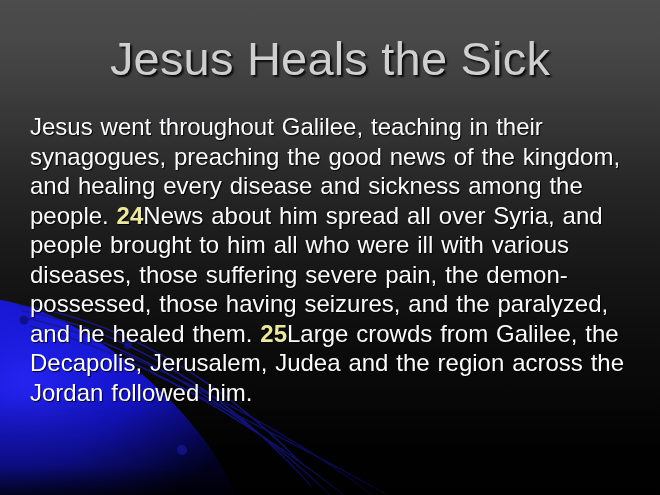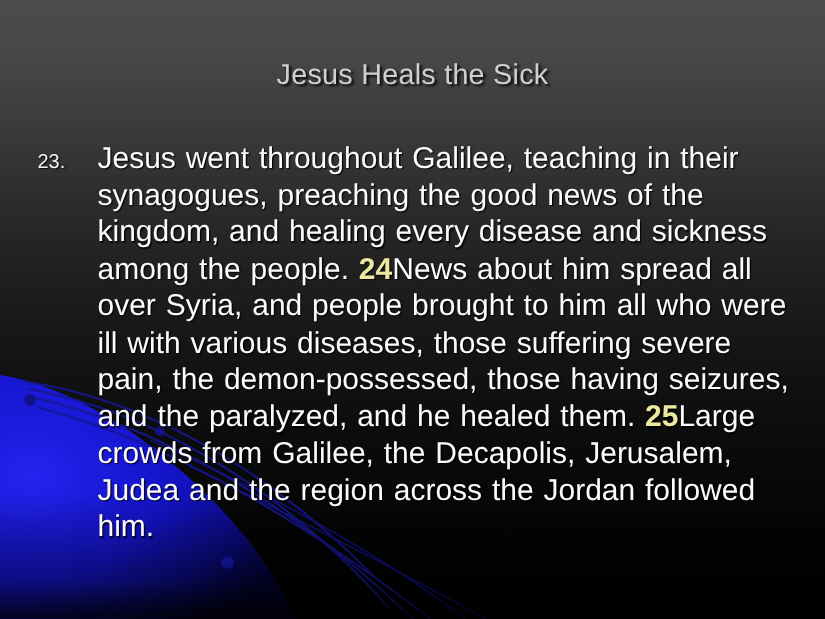--- a/index.html
+++ b/index.html
@@ -37,21 +37,21 @@
     pointer-events: none;
   }
 
   
   #title {
     position: absolute;
     left: 0;
     top: 39px;
     width: 660px;
     text-align: center;
-    font-size: 23px;
+    font-size: 47px;
     line-height: 40px;
     font-weight: normal;
     letter-spacing: 0.2px;
     color: #cfcfcf;
     text-shadow: 2px 2px 2px rgba(0,0,0,0.85);
     white-space: nowrap;
   }
 
   
   #body-block {
@@ -134,17 +134,16 @@
       <circle cx="128" cy="345" r="4" fill="#1313a0" opacity="0.75"></circle>
       <circle cx="182" cy="450" r="5" fill="#1a1ac0" opacity="0.85"></circle>
 
       <rect x="0" y="395" width="660" height="100" fill="url(#fadeBottom)"></rect>
     </g>
   </svg>
 
   <div id="title">Jesus Heals the Sick</div>
 
   <div id="body-block">
-    <div id="list-marker">23.</div>
     <div id="body-text"><span>Jesus went throughout Galilee, teaching in their synagogues, preaching the good news of the kingdom, and healing every disease and sickness among the people. </span><span class="verse-num">24</span><span>News about him spread all over Syria, and people brought to him all who were ill with various diseases, those suffering severe pain, the demon-possessed, those having seizures, and the paralyzed, and he healed them. </span><span class="verse-num">25</span><span>Large crowds from Galilee, the Decapolis, Jerusalem, Judea and the region across the Jordan followed him.</span></div>
   </div>
 
 </div>
 
 </body></html>

